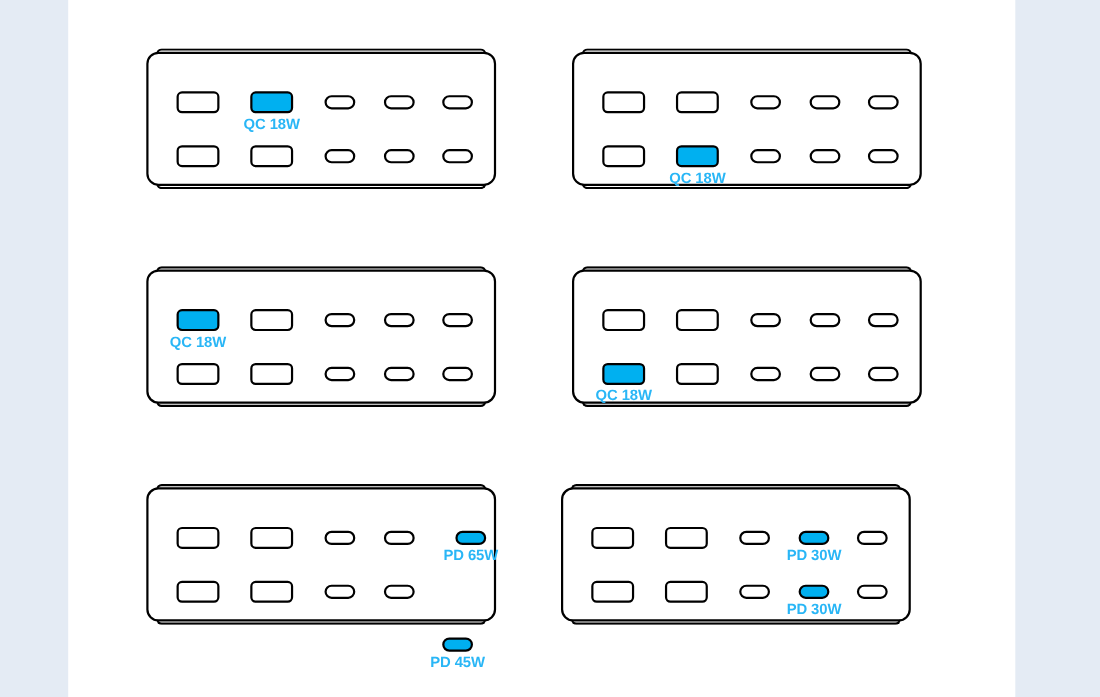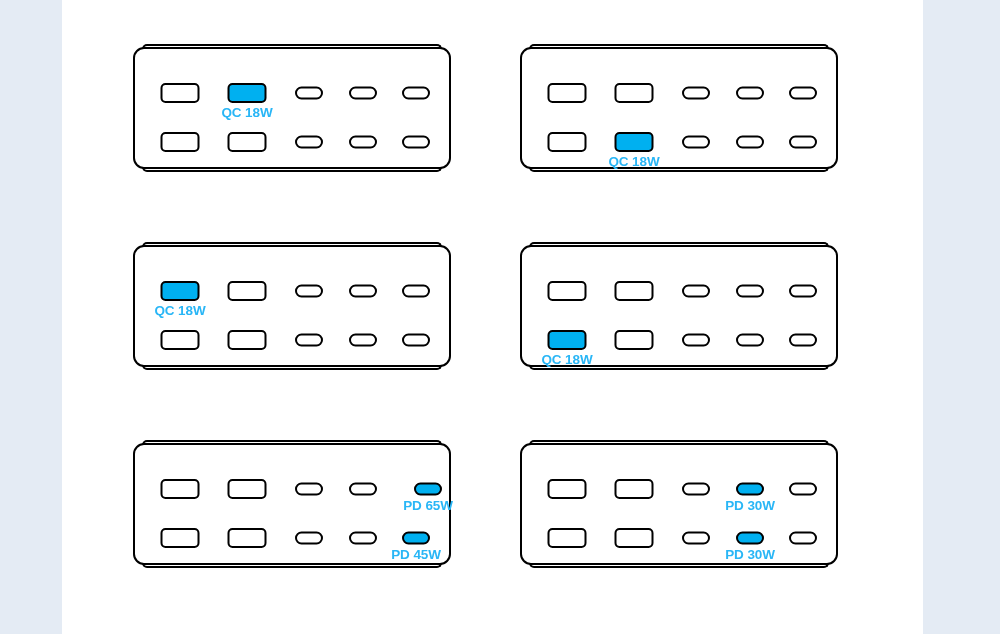--- a/index.html
+++ b/index.html
@@ -322,28 +322,28 @@
               </div>
               <div class="port-slot" style="left: 112px;">
                 <div class="port usb-a"></div>
               </div>
               <div class="port-slot" style="left: 174px;">
                 <div class="port usb-c"></div>
               </div>
               <div class="port-slot" style="left: 228px;">
                 <div class="port usb-c"></div>
               </div>
-              <div class="port-slot" style="left: 281px;">
+              <div class="port-slot" style="left: 281px; margin-top: 48px;">
                 <div class="port usb-c active"></div>
                 <div class="port-label">PD 45W</div>
               </div>
             </div>
           </div>
         </div>
-        <div class="device" style="left: 458px; top: 440px;">
+        <div class="device" style="left: 448px; top: 440px;">
           <div class="device-rim-top"></div>
           <div class="device-rim-bottom"></div>
           <div class="device-body">
             <div class="row row-top">
               <div class="port-slot" style="left: 45px;">
                 <div class="port usb-a"></div>
               </div>
               <div class="port-slot" style="left: 112px;">
                 <div class="port usb-a"></div>
               </div>

